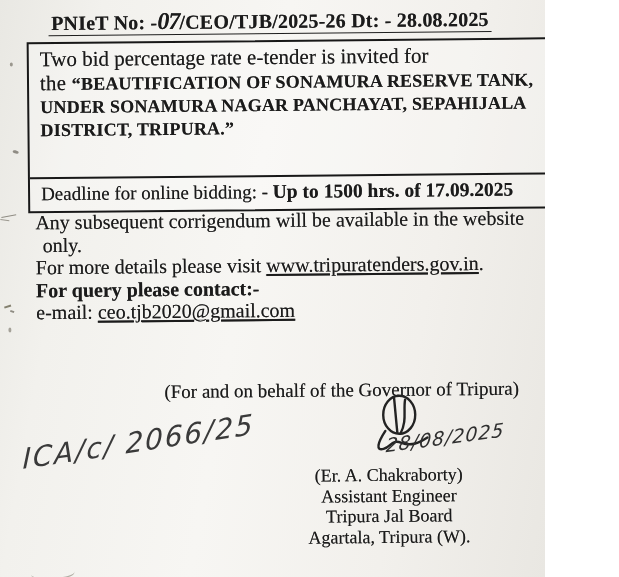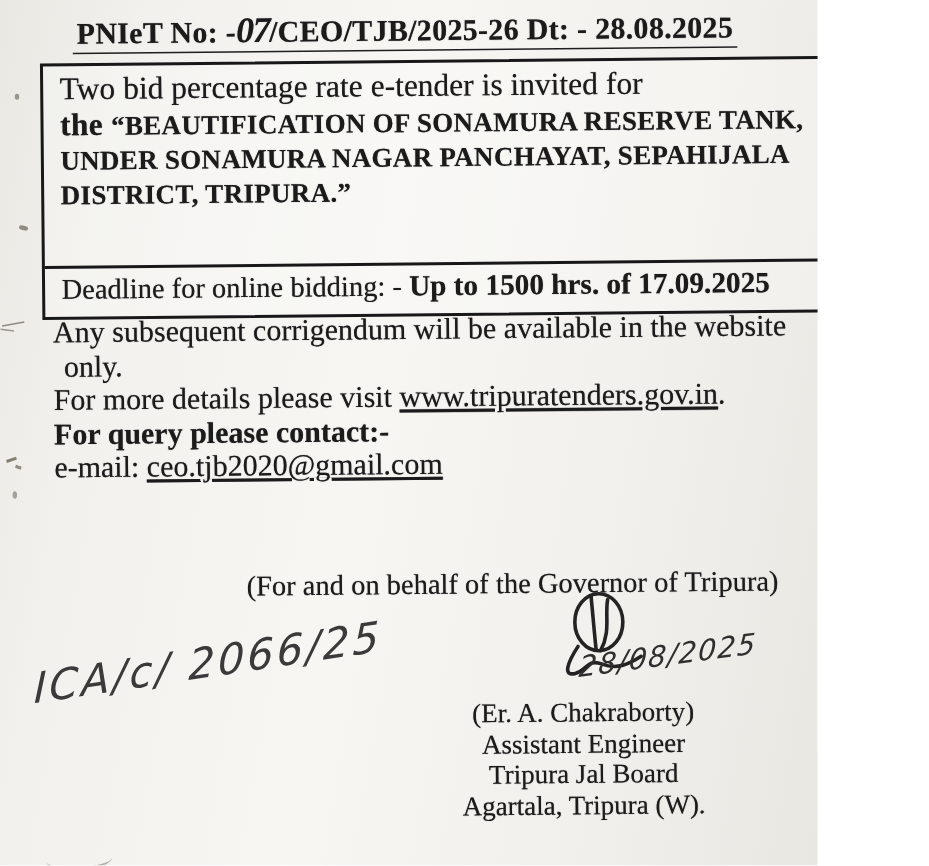--- a/index.html
+++ b/index.html
@@ -19,21 +19,21 @@
     font-size:20px;font-weight:600;letter-spacing:0.2px;}
   .ref-underline{border-bottom:1.8px solid #1e1e1e;padding:0 3px 1px;}
   .hand-num{font-size:24px;font-style:italic;font-weight:700;letter-spacing:-1px;}
 
   
   .tender-box{position:absolute;top:40px;left:29px;width:546px;
     border:2.2px solid #181818;background:rgba(255,255,255,0.25);}
   .box-main{height:131px;padding:2px 10px 0 11px;}
   .intro{font-size:21px;margin:0;line-height:26px;}
   .workline{font-weight:700;font-size:18px;line-height:23px;margin:0;letter-spacing:0.2px;}
-  .workline .reg{font-weight:700;font-size:21px;}
+  .workline .reg{font-weight:400;font-size:21px;}
   .deadline-row{border-top:2.2px solid #181818;padding:4px 10px 6px 11px;font-size:19px;}
   .deadline-row b{font-size:19.5px;}
 
   
   .notes{position:absolute;top:209px;left:36px;width:566px;font-size:20px;line-height:22.6px;}
   .notes p{margin:0;}
   .indent{padding-left:7px;}
   .doclink{text-decoration:underline;text-decoration-thickness:1.6px;text-underline-offset:2px;cursor:pointer;}
   .boldline{font-weight:700;}
 

